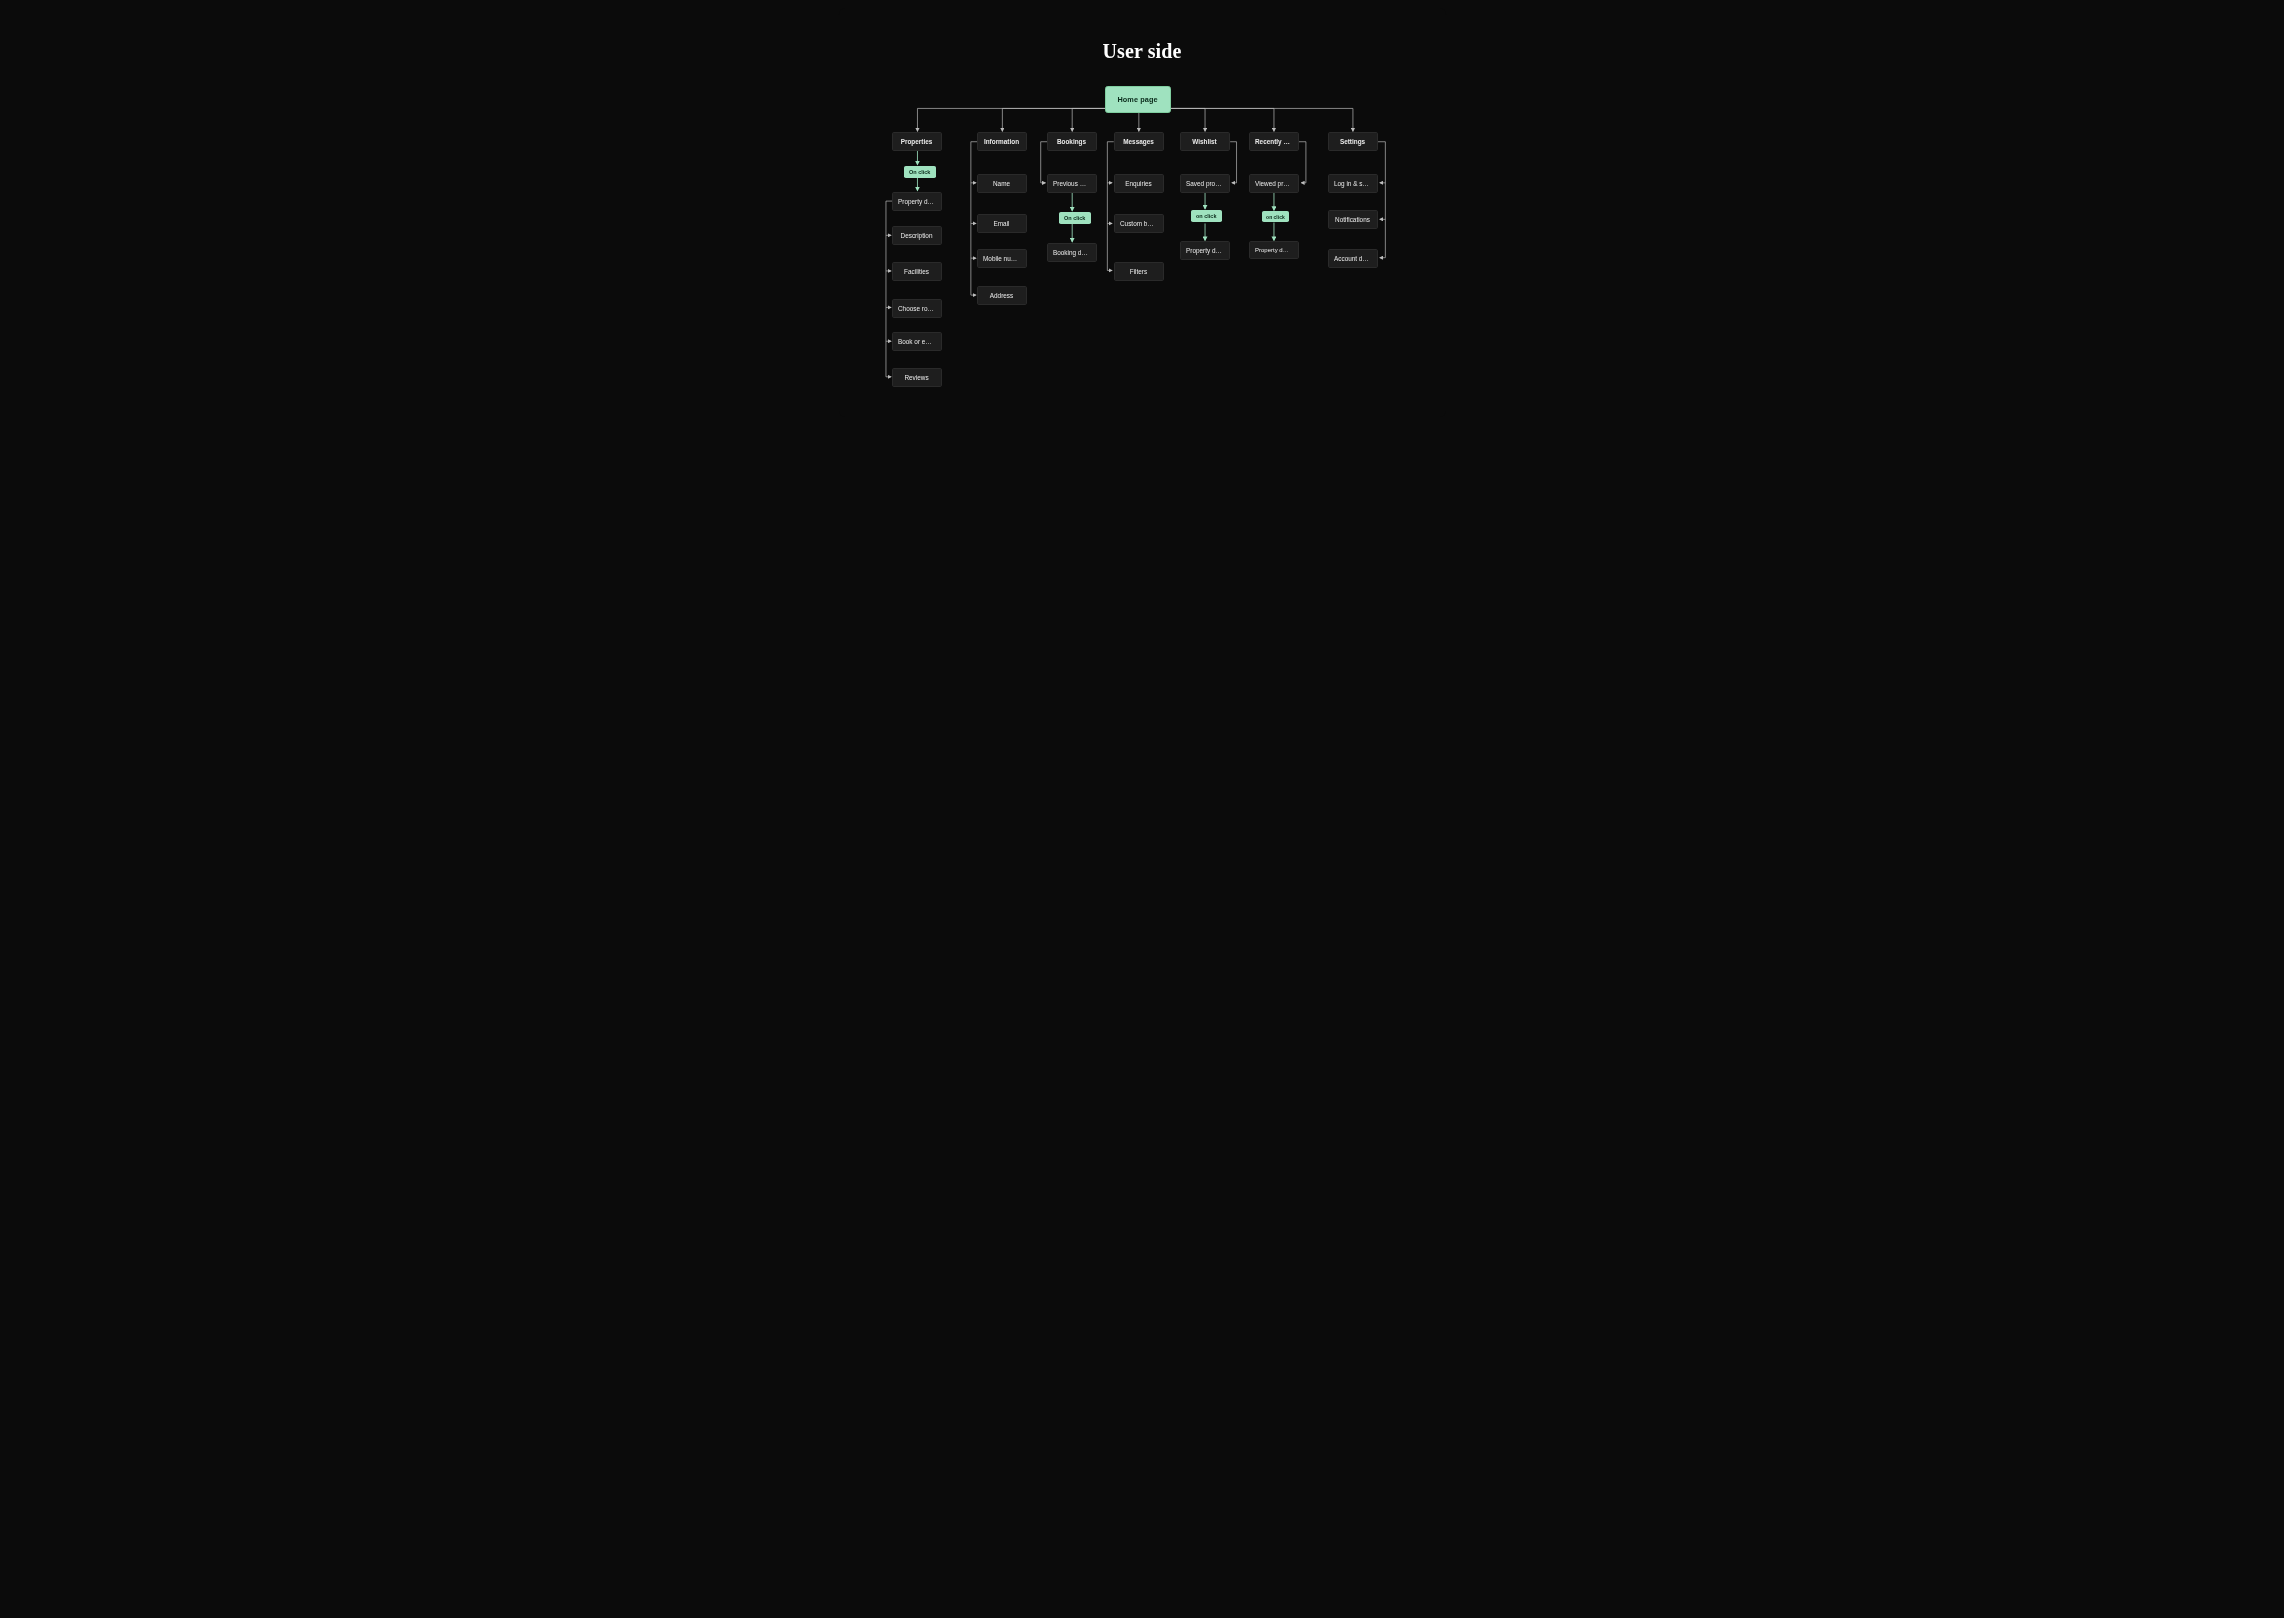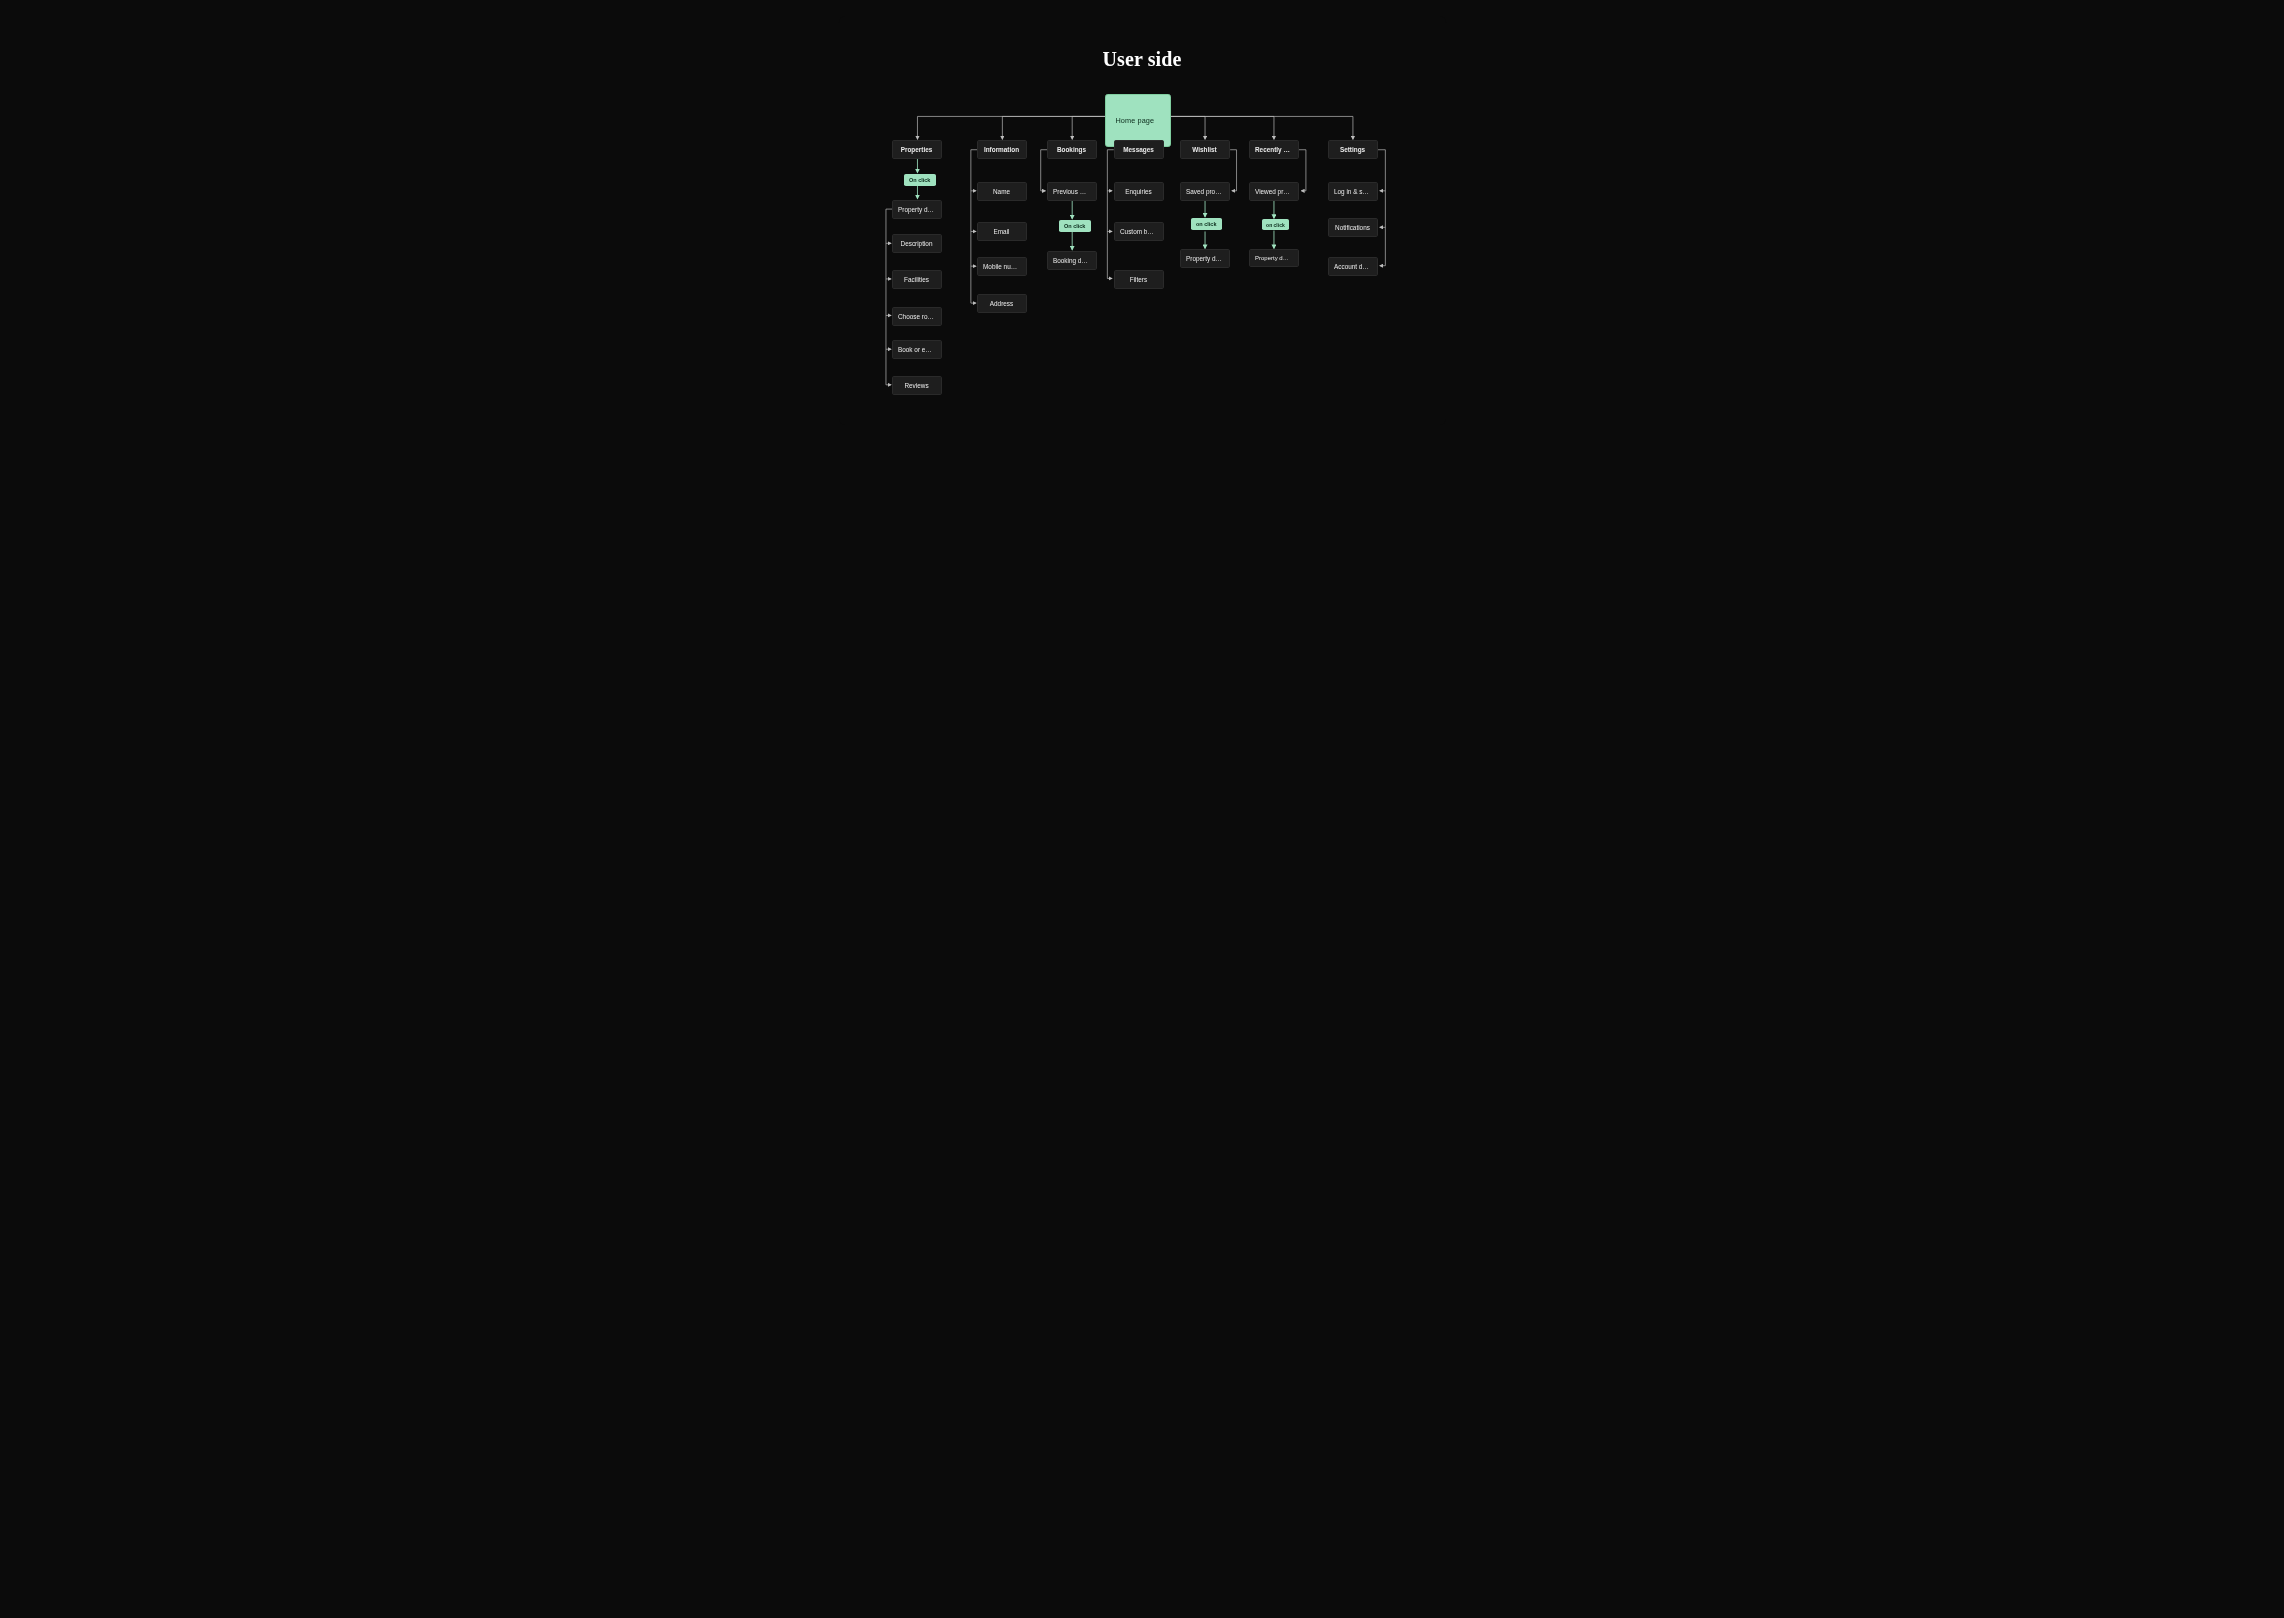--- a/index.html
+++ b/index.html
@@ -11,21 +11,21 @@
     --accent-dark:#1b2b22;
     --edge:#bdbdbd;
     --edge-green:#9FE2BF;
   }
   html,body{margin:0;padding:0;background:var(--bg);width:100%;height:100%;}
   body{font-family:"Helvetica Neue",Helvetica,Arial,sans-serif;color:var(--text);}
   .frame{
     position:relative;
     width:607px;
     height:409px;
-    margin:16px auto;
+    margin:8px auto;
     background:var(--bg);
     border-radius:6.4px;
     overflow:hidden;
   }
   .title{
     position:absolute;
     left:0;right:0;top:32px;
     text-align:center;
     font-family:Georgia,"Times New Roman",serif;
     font-weight:700;
@@ -50,25 +50,25 @@
     border:0.5px solid #2a2a2a;
   }
   .node.head{font-weight:700;}
   .node.small{font-size:6px;}
   .home{
     position:absolute;
     background:var(--accent);
     color:#0a2a1a;
     border:0.5px solid #7fce9f;
     border-radius:2.7px;
-    padding:21px 10px;
-    font-weight:400;
+    padding:8px 10px;
+    font-weight:700;
     font-size:7.3px;
     letter-spacing:0.1px;
-    text-align:left;
+    text-align:center;
     box-sizing:border-box;
   }
   .badge{
     position:absolute;
     background:var(--accent);
     color:#0a2a1a;
     border-radius:1.8px;
     font-size:5.5px;
     font-weight:600;
     padding:3.2px 5.5px;

